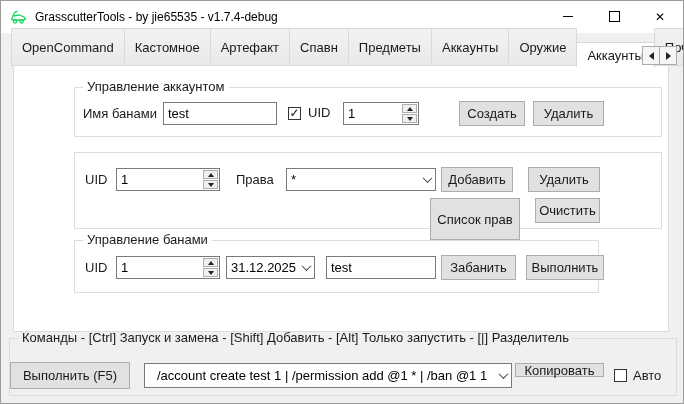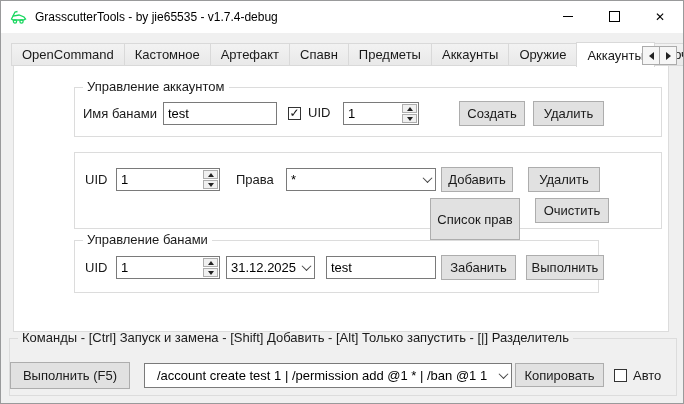--- a/index.html
+++ b/index.html
@@ -11,21 +11,21 @@
   .appicon{margin-left:9px;width:17px;height:16px;flex:0 0 auto;}
   .title{margin-left:8px;font-size:12px;color:#000;white-space:nowrap;}
   .winbtns{position:absolute;right:0;top:0;height:31px;display:flex;}
   .wbtn{width:46px;height:31px;display:flex;align-items:center;justify-content:center;background:transparent;}
   .glyph-min{width:10px;height:1px;background:#000;}
   .glyph-max{width:9px;height:9px;border:1px solid #000;}
   .glyph-close{font-size:12px;color:#000;line-height:1;}
 
   
   .tabbar{position:absolute;left:10px;top:40px;height:25px;display:flex;align-items:flex-end;z-index:3;}
-  .tab{box-sizing:border-box;height:23px;padding:0 10px;display:flex;align-items:center;justify-content:center;
+  .tab{box-sizing:border-box;height:38px;padding:0 10px;display:flex;align-items:center;justify-content:center;
        font-size:13px;color:#1a1a1a;background:linear-gradient(#f2f2f2,#e9e9e9);border:1px solid #d9d9d9;margin-right:-1px;white-space:nowrap;}
   .tab.sel{height:25px;background:#ffffff;border:1px solid #d9d9d9;border-bottom:none;margin-bottom:-1px;z-index:4;position:relative;}
   .tab.clip{max-width:52px;overflow:hidden;justify-content:flex-start;padding-right:0;}
   .tabscroll{position:absolute;left:641px;top:45px;display:flex;z-index:5;}
   .tsbtn{width:18px;height:19px;box-sizing:border-box;background:#f6f6f6;border:1px solid #ababab;display:flex;align-items:center;justify-content:center;margin-right:-1px;}
   .tri-l{width:0;height:0;border-top:4px solid transparent;border-bottom:4px solid transparent;border-right:5px solid #222;}
   .tri-r{width:0;height:0;border-top:4px solid transparent;border-bottom:4px solid transparent;border-left:5px solid #222;}
 
   
   .panel{position:absolute;left:12px;top:64px;width:656px;height:267px;background:#ffffff;border:1px solid #dcdcdc;box-sizing:border-box;z-index:2;}
@@ -146,21 +146,21 @@
         </span>
       </div>
       <span class="lbl" style="left:161px;top:19px;">Права</span>
       <div class="combo" style="left:211px;top:15px;width:150px;">
         <span class="comboval">*</span>
         <span class="chev"></span>
       </div>
       <div class="btn" style="left:366px;top:14px;width:72px;height:25px;">Добавить</div>
       <div class="btn" style="left:453px;top:14px;width:72px;height:25px;">Удалить</div>
       <div class="btn" style="left:355px;top:45px;width:90px;height:42px;">Список прав</div>
-      <div class="btn" style="left:460px;top:45px;width:74px;height:25px;">Очистить</div>
+      <div class="btn" style="left:460px;top:45px;width:65px;height:25px;">Очистить</div>
     </div>
 
     <div class="group" style="left:60px;top:174px;width:525px;height:53px;">
       <span class="gtitle">Управление банами</span>
       <span class="lbl" style="left:10px;top:19px;">UID</span>
       <div class="spin" style="left:41px;top:15px;width:104px;">
         <span class="spinval">1</span>
         <span class="spinbtns">
           <span class="spbtn">
               <i class="tri-u"></i>
@@ -181,18 +181,18 @@
 
   </div>
 
   <div class="group" style="left:8px;top:337px;width:668px;height:58px;">
     <span class="gtitle graybg">Команды - [Ctrl] Запуск и замена - [Shift] Добавить - [Alt] Только запустить - [|] Разделитель</span>
     <div class="btn" style="left:0;top:23px;width:120px;height:27px;">Выполнить (F5)</div>
     <div class="combo" style="left:134px;top:24px;width:368px;height:25px;">
       <input class="comboin" value="/account create test 1 | /permission add @1 * | /ban @1 1" style="">
       <span class="chev"></span>
     </div>
-    <div class="btn" style="left:505px;top:24px;width:89px;height:24px;">Копировать</div>
+    <div class="btn" style="left:505px;top:24px;width:89px;height:14px;">Копировать</div>
     <span class="cb" style="left:604px;top:30px;"></span>
     <span class="lbl" style="left:623px;top:29px;">Авто</span>
   </div>
 
 </div>
 
 </body></html>

